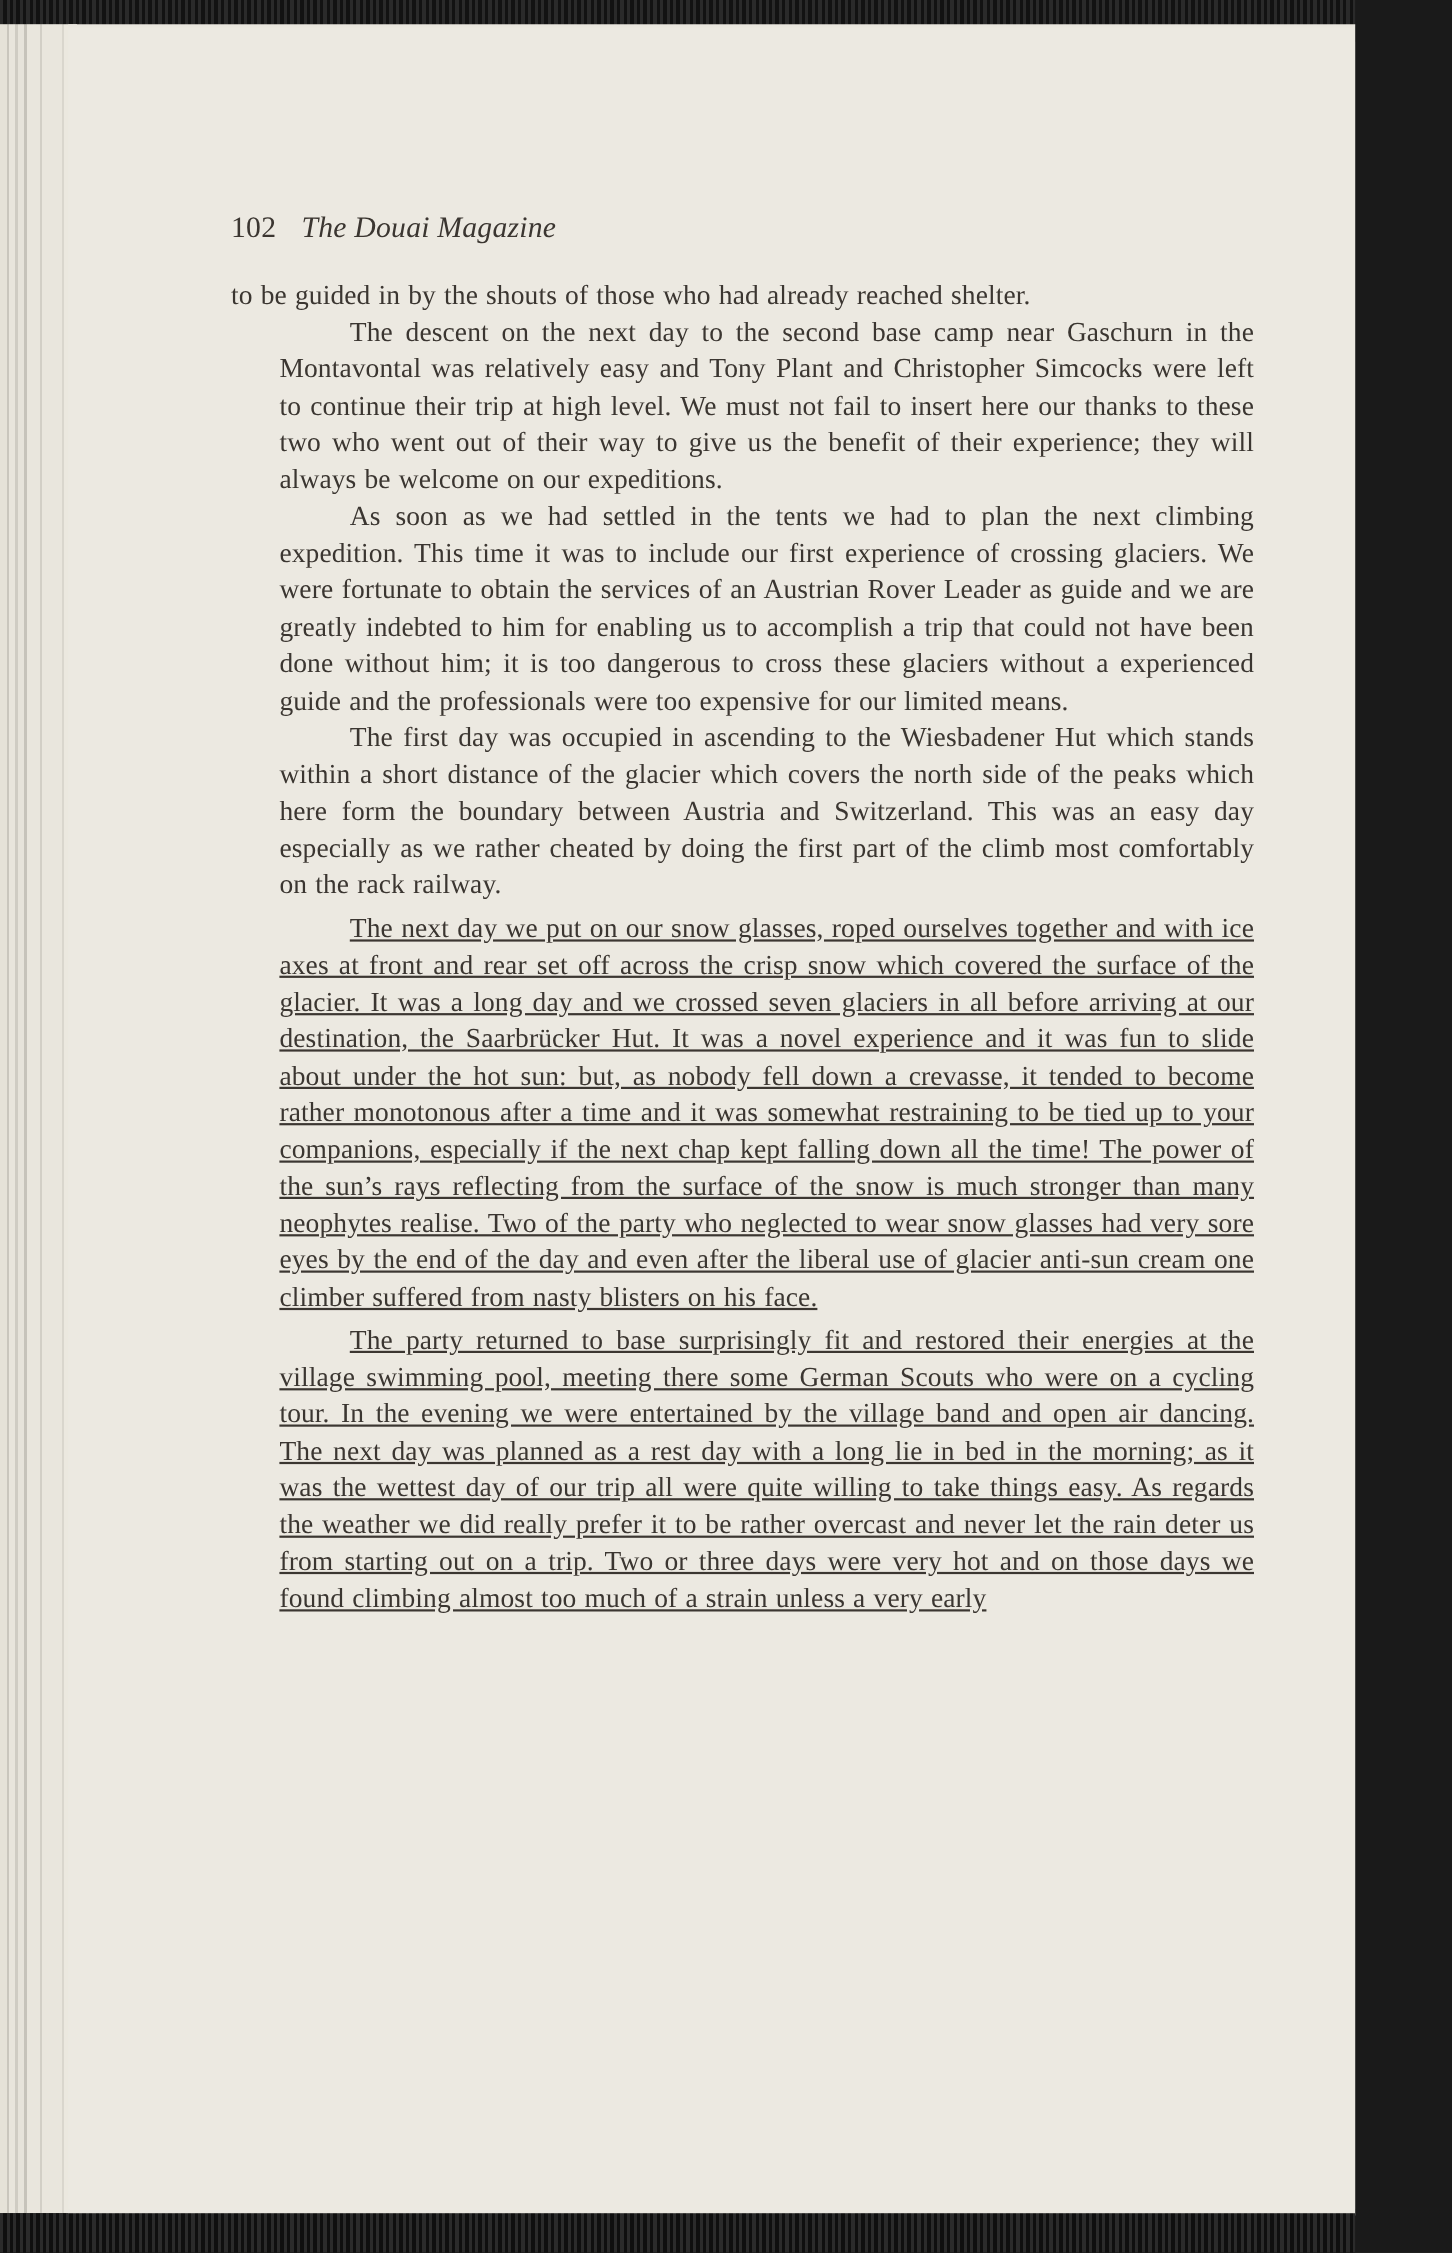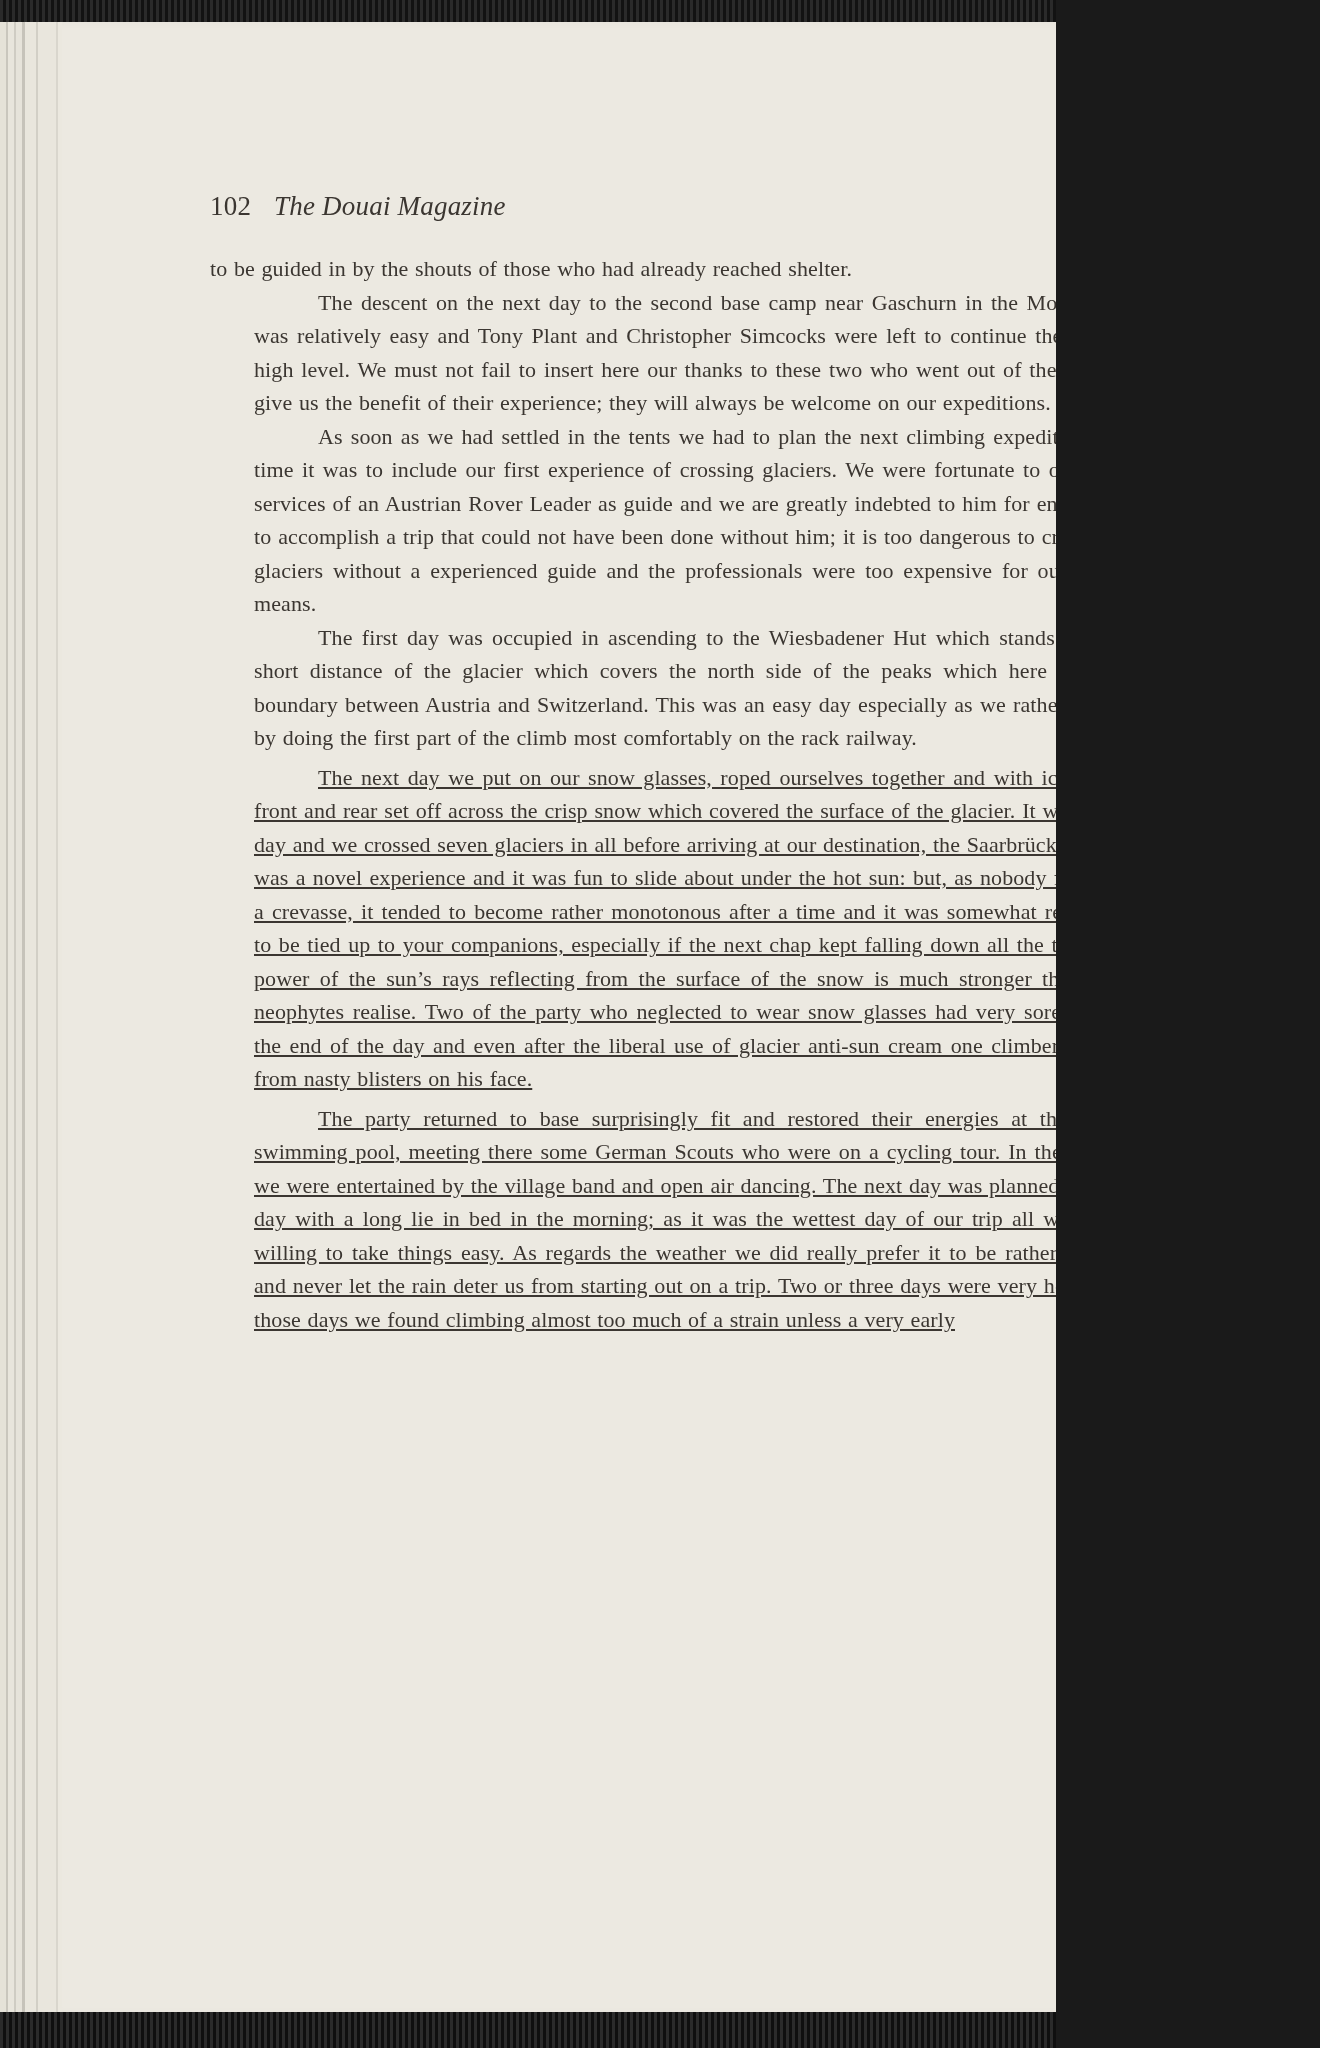--- a/index.html
+++ b/index.html
@@ -5,21 +5,21 @@
     html, body {
       margin: 0;
       padding: 0;
       width: 1320px;
       height: 2048px;
       overflow: hidden;
       background: #1a1a1a;
     }
     .scan {
       position: relative;
-      width: 1056px;
+      width: 1232px;
       height: 2048px;
       background: #151515;
       overflow: hidden;
     }
     
     .cover-top {
       position: absolute; left: 0; top: 0; width: 1320px; height: 24px;
       background: repeating-linear-gradient(90deg, #2a2a2a 0 3px, #121212 3px 6px);
     }
     .cover-bottom {
@@ -68,21 +68,21 @@
       font-size: 27px;
       line-height: 40px;
       height: 40px;
       margin-bottom: 26px;
       letter-spacing: 0.2px;
     }
     .running-head .folio { margin-right: 16px; }
     .running-head .title { font-style: italic; }
     .para {
       margin: 0;
-      font-size: 22px;
+      font-size: 25px;
       line-height: 33.5px;
       text-align: justify;
       text-align-last: auto;
       letter-spacing: 0.1px;
       word-spacing: 1px;
     }
     .para.indent { text-indent: 64px; margin-left: 44px; }
     .para + .para { margin-top: 0; }
     .para.gap { margin-top: 6px; text-decoration: underline; }
   </style>

